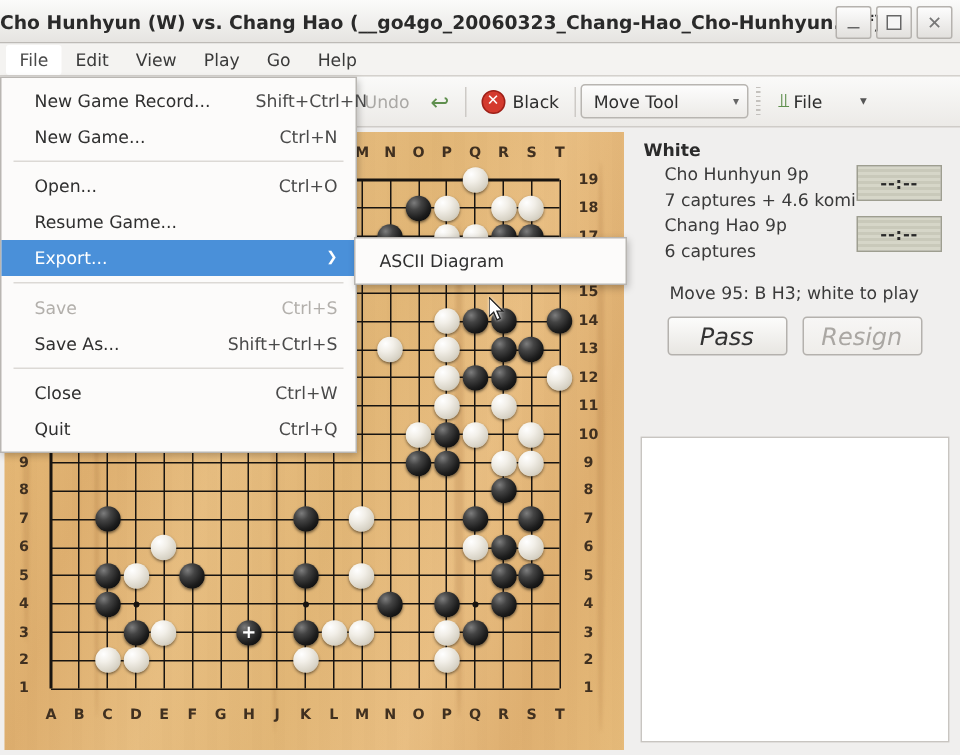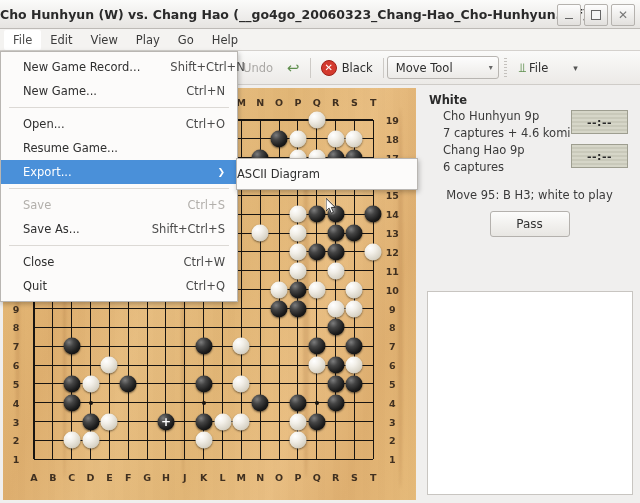--- a/index.html
+++ b/index.html
@@ -120,21 +120,21 @@
     width:55px;height:22px;margin-right:4px;margin-top:2px;
     background:repeating-linear-gradient(to bottom,#d6d6c8 0 2px,#c9c9ba 2px 4px);
     border:1px solid #9e9e90;display:flex;align-items:center;justify-content:center;
     font-size:11px;color:#2a2a2a;letter-spacing:.5px;font-weight:bold;
   }
   .movetext{text-align:center;font-size:11.5px;color:#3a3a3a;margin:12px 0 9px;}
   .btnrow{display:flex;justify-content:center;gap:10px;margin-bottom:10px;}
   .btn{
     width:78px;height:24px;border:1px solid #b4b1ad;border-radius:3px;
     background:linear-gradient(#fcfcfb,#e8e6e2);
-    display:flex;align-items:center;justify-content:center;font-size:12px;color:#333;
+    display:flex;align-items:center;justify-content:center;font-size:16px;color:#333;font-style:italic;
   }
   .btn.disabled{color:#aaa7a3;background:linear-gradient(#f7f6f5,#efedea);}
   .comment{
     position:absolute;left:8px;right:7px;top:206px;bottom:8px;
     background:#fff;border:1px solid #c8c5c1;
   }
 
   
   .menu{
     position:absolute;background:#fcfbfa;border:1px solid #b9b6b2;
@@ -145,21 +145,21 @@
     height:24px;padding:0 12px 0 22px;font-size:11.5px;color:#2f2f2f;
     white-space:nowrap;
   }
   .menu .row .accel{color:#4a4a4a;margin-left:30px;}
   .menu .row.dim,.menu .row.dim .accel{color:#b2afab;}
   .menu .row.sel,.menu .row.sel .accel{background:#4a90d9;color:#fff;}
   .menu .sep{height:1px;background:#dcd9d5;margin:4px 8px;}
   .submark{font-size:9px;}
   #file-menu{left:0;top:51px;width:236px;}
   #export-menu{left:236px;top:158px;width:180px;}
-  #export-menu .row{padding-left:0;}
+  #export-menu .row{padding-left:16px;}
 
   .cursor{position:absolute;z-index:90;width:11px;height:17px;
     filter:drop-shadow(0 0 1px rgba(255,255,255,.7));}
 </style>
 </head>
 <body>
 
 <div id="app">
 
   <div class="titlebar">
@@ -427,20 +427,21 @@
         <div class="pname">Chang Hao 9p</div>
         <div class="psub">6 captures</div>
       </div>
       <div class="clock">--:--</div>
     </div>
 
     <div class="movetext">Move 95: B H3; white to play</div>
 
     <div class="btnrow">
       <div class="btn">Pass</div>
+      <div class="btn disabled">Resign</div>
     </div>
 
     <div class="comment"></div>
   </div>
 
   <div class="menu" id="file-menu">
       <div class="row">
         <span>New Game Record...</span>
         <span class="accel">Shift+Ctrl+N</span>
       </div>

